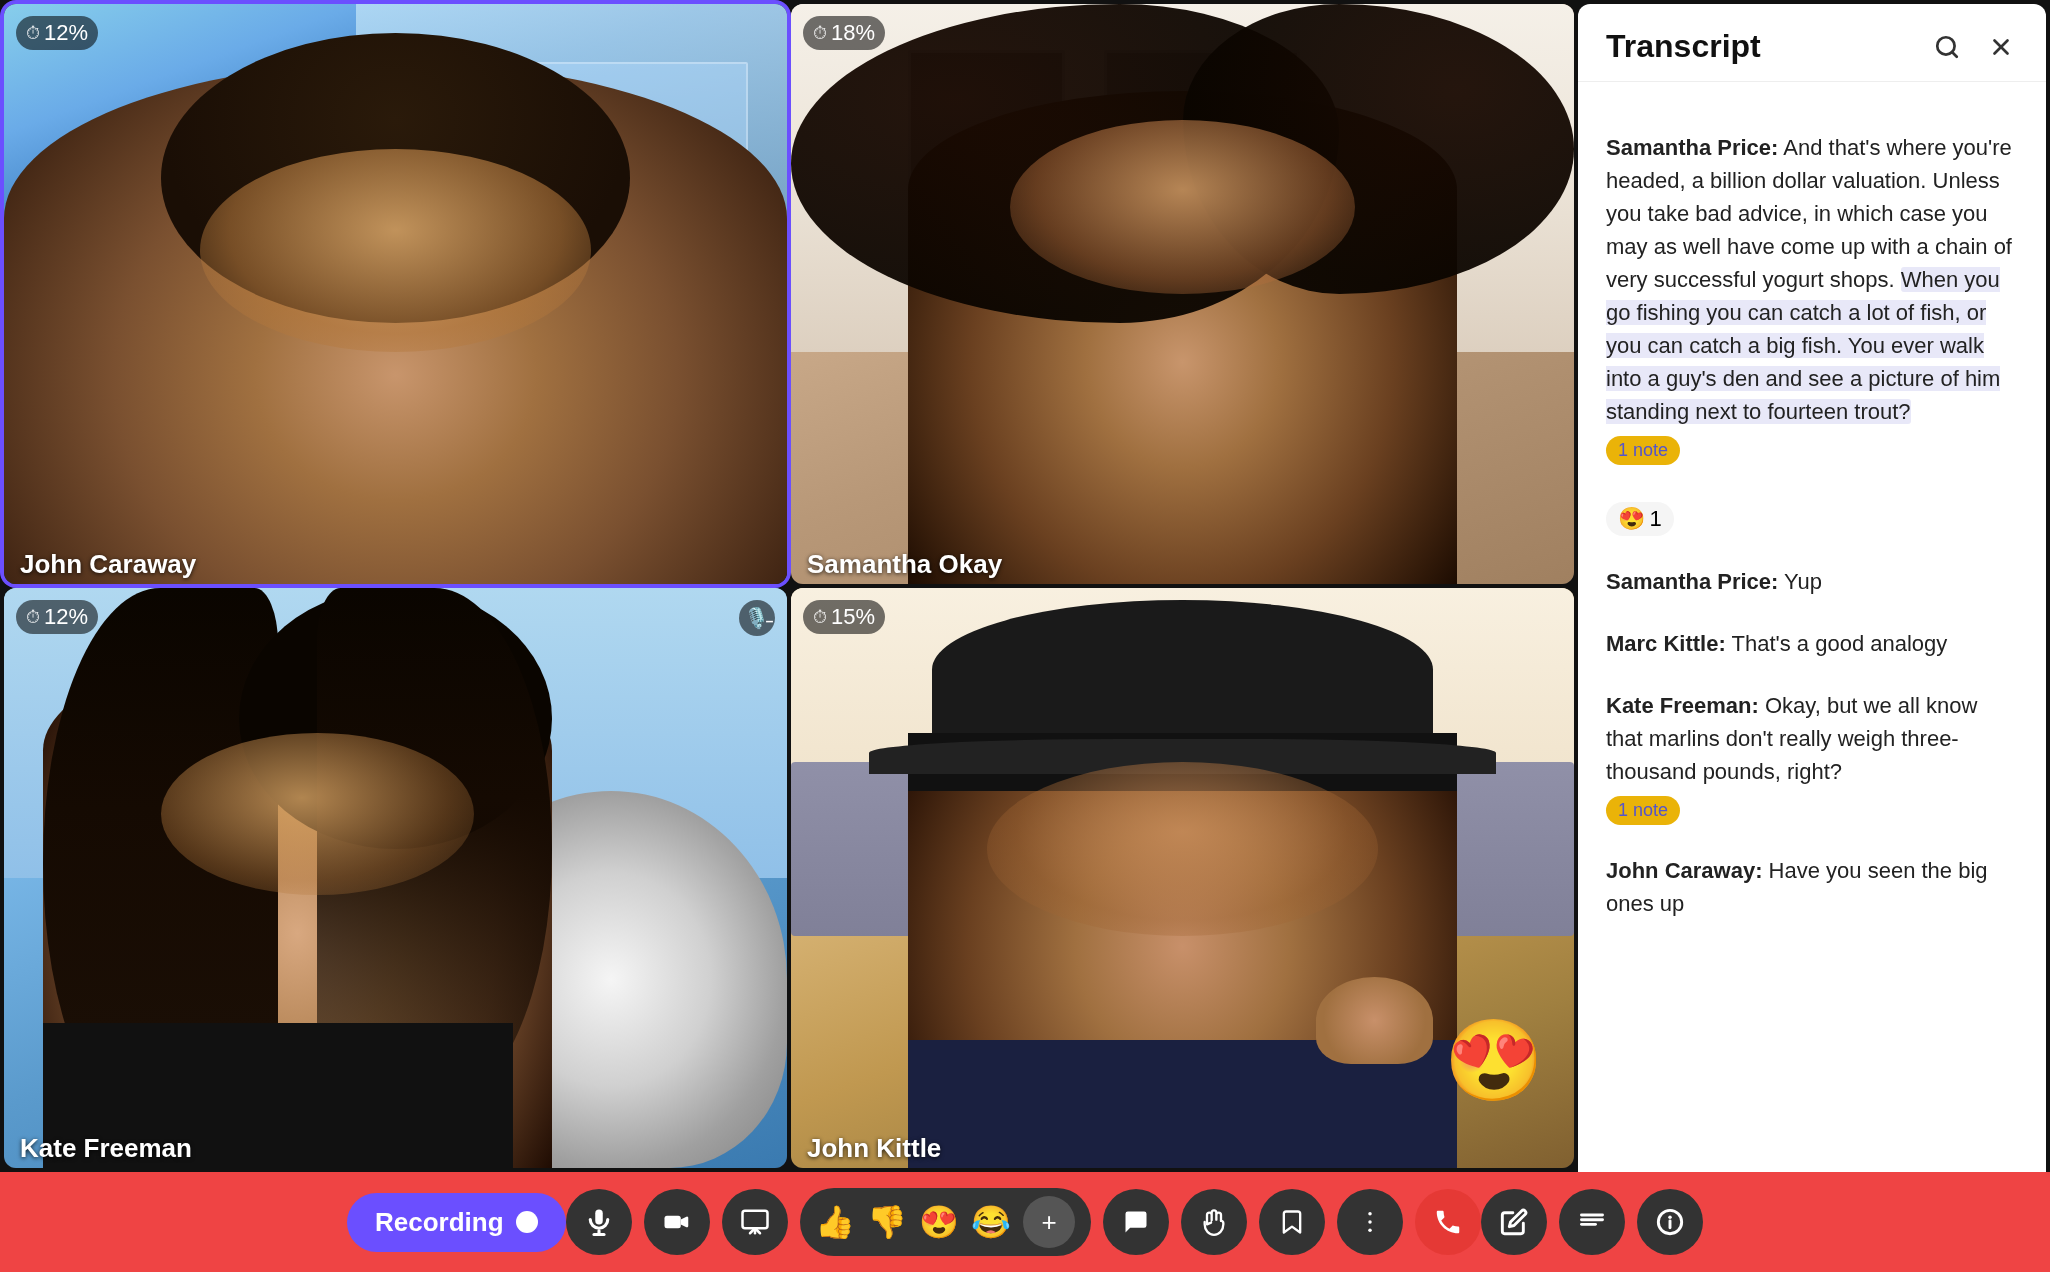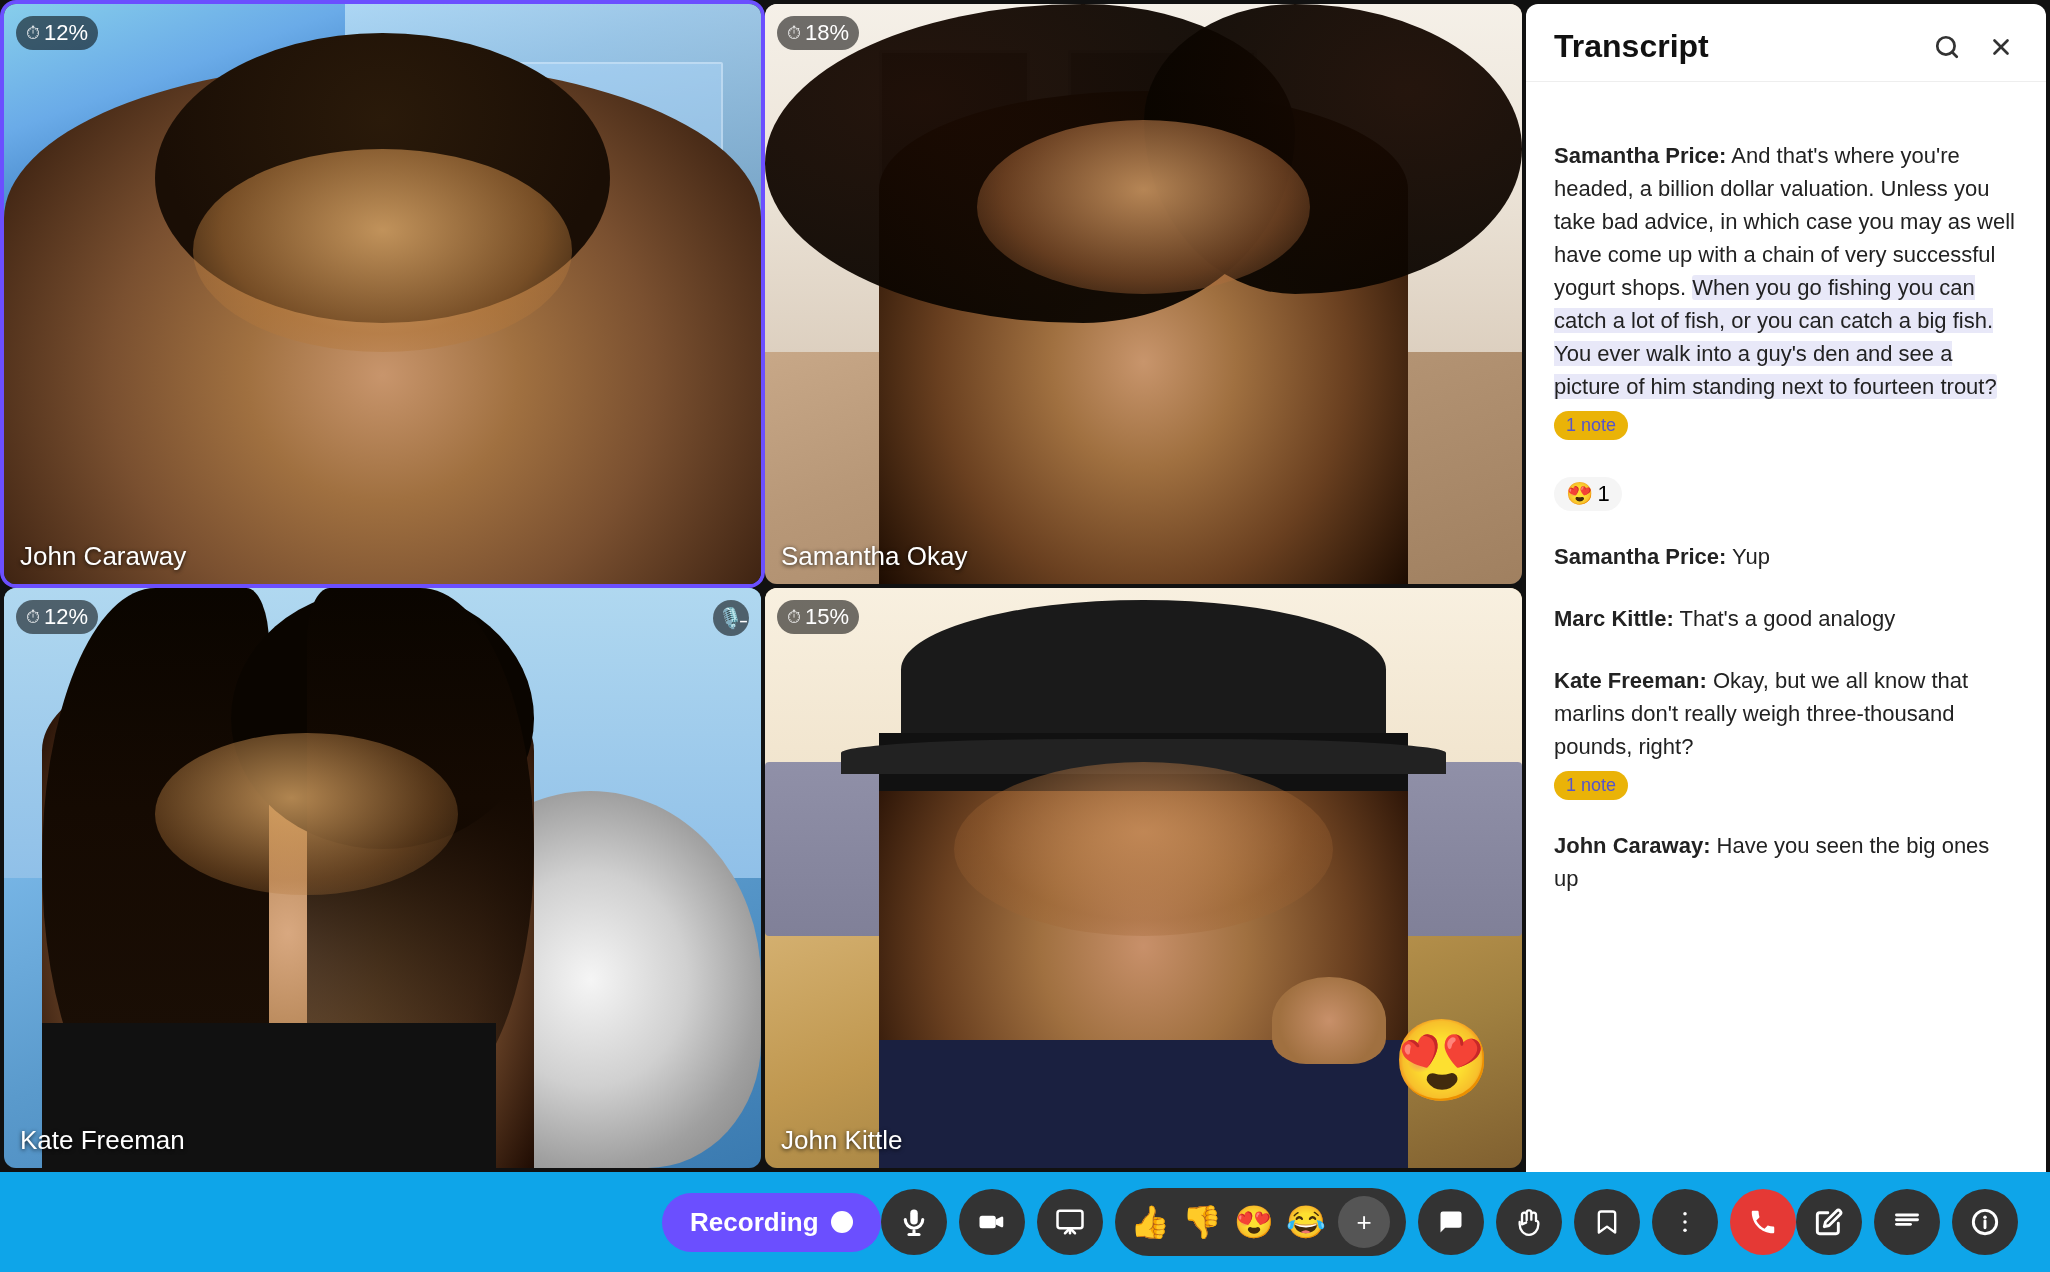--- a/index.html
+++ b/index.html
@@ -76,45 +76,44 @@
       height: 36px;
       display: flex;
       align-items: center;
       justify-content: center;
       font-size: 20px;
       color: #fff;
     }
 
     .name-label {
       position: absolute;
-      bottom: 12px;
+      bottom: 4px;
       left: 16px;
       color: #fff;
       font-size: 26px;
-      font-weight: 400;
+      font-weight: 700;
       text-shadow: 0 1px 4px rgba(0,0,0,0.8);
     }
 
     .emoji-overlay {
       position: absolute;
       bottom: 60px;
       right: 30px;
       font-size: 80px;
     }
 
     
     .transcript-panel {
-      width: 520px;
+      width: 468px;
       background: #fff;
       display: flex;
       flex-direction: column;
       border-radius: 12px 12px 0 0;
       margin: 4px 4px 0 0;
       overflow: hidden;
-      gap: 8px;
     }
 
     .transcript-header {
       display: flex;
       align-items: center;
       justify-content: space-between;
       padding: 24px 28px 16px;
       border-bottom: 1px solid #eee;
       flex-shrink: 0;
     }
@@ -186,24 +185,24 @@
       margin-top: 8px;
       background: #f5f5f5;
       border-radius: 20px;
       padding: 4px 12px;
       font-size: 22px;
     }
 
     
     .toolbar {
       height: 100px;
-      background: #0ea5e9;
-      display: flex;
-      align-items: center;
-      justify-content: flex-end;
+      background: #ef4444;
+      display: flex;
+      align-items: center;
+      justify-content: center;
       padding: 0 32px;
       flex-shrink: 0;
     }
 
     .toolbar-left {
       display: flex;
       align-items: center;
       gap: 16px;
     }
 

